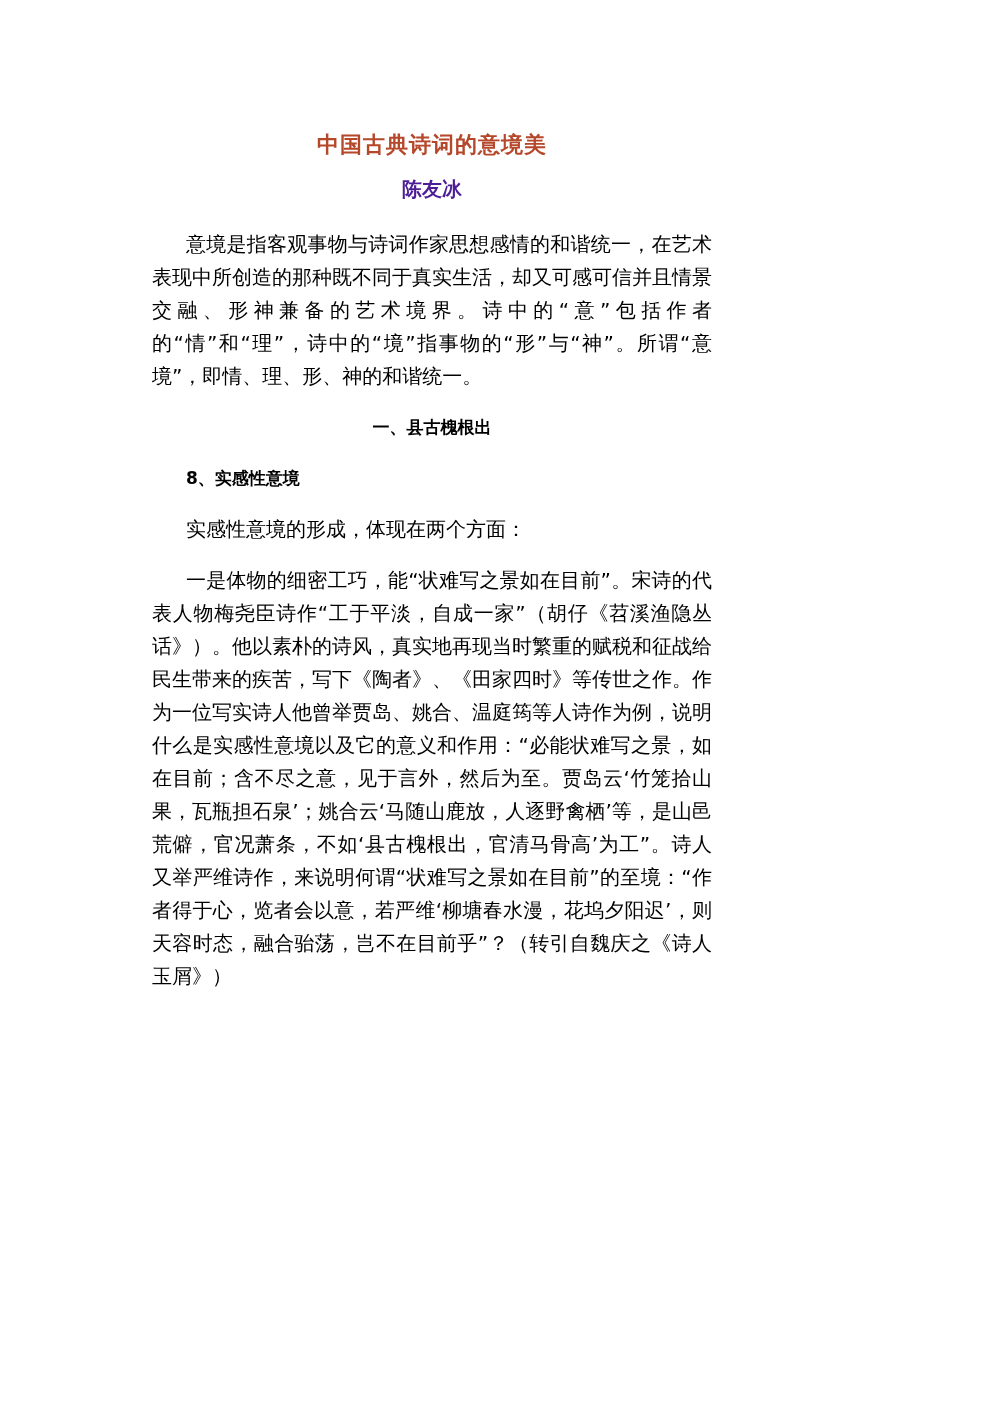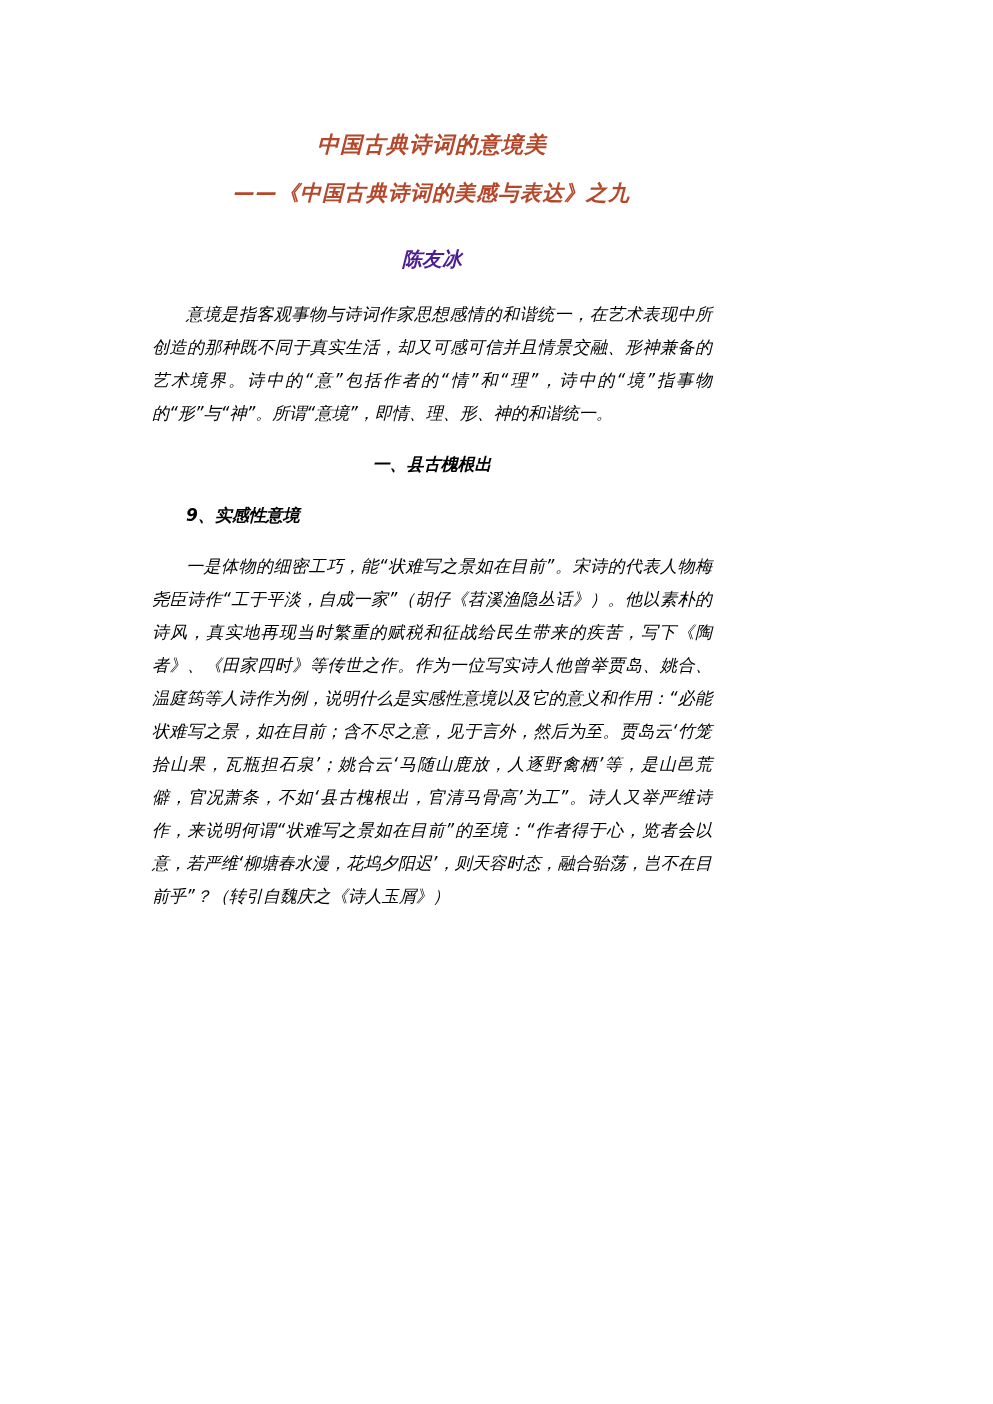--- a/index.html
+++ b/index.html
@@ -10,21 +10,20 @@
     position: relative;
     font-family: "DejaVu Sans", sans-serif;
     color: #000000;
     overflow: hidden;
   }
   .page {
     width: 847px;
     height: 1404px;
     background: #ffffff;
     padding: 130px 135px 40px 152px;
-    font-style: italic;
   }
   .doc-title {
     text-align: center;
     color: #b5472a;
     font-size: 22px;
     line-height: 30px;
     font-weight: bold;
     letter-spacing: 1px;
     margin-bottom: 18px;
   }
@@ -39,21 +38,21 @@
   }
   .doc-author {
     text-align: center;
     color: #4c1d95;
     font-size: 20px;
     line-height: 22px;
     font-weight: bold;
     margin-bottom: 28px;
   }
   .para {
-    font-size: 17px;
+    font-size: 20px;
     line-height: 33px;
     text-align: justify;
     text-indent: 34px;
     margin-bottom: 18px;
     word-break: break-all;
   }
   .heading-center {
     font-size: 17px;
     line-height: 33px;
     font-weight: bold;
@@ -68,28 +67,28 @@
     margin: 4px 0 18px 0;
   }
 </style>
 </head>
 <body>
 
 <div class="page">
 
   <div class="doc-title">中国古典诗词的意境美</div>
 
-  <div class="doc-subtitle">——《中国古典诗词的美感与表达》之九</div>
 
   <div class="doc-author">陈友冰</div>
 
   <p class="para">意境是指客观事物与诗词作家思想感情的和谐统一，在艺术表现中所创造的那种既不同于真实生活，却又可感可信并且情景交融、形神兼备的艺术境界。诗中的“意”包括作者的“情”和“理”，诗中的“境”指事物的“形”与“神”。所谓“意境”，即情、理、形、神的和谐统一。</p>
 
   <h2 class="heading-center">一、县古槐根出</h2>
 
 
-  <h3 class="heading-indent">9、实感性意境</h3>
+  <h3 class="heading-indent">8、实感性意境</h3>
 
 
+  <p class="para">实感性意境的形成，体现在两个方面：</p>
 
   <p class="para">一是体物的细密工巧，能“状难写之景如在目前”。宋诗的代表人物梅尧臣诗作“工于平淡，自成一家”（胡仔《苕溪渔隐丛话》）。他以素朴的诗风，真实地再现当时繁重的赋税和征战给民生带来的疾苦，写下《陶者》、《田家四时》等传世之作。作为一位写实诗人他曾举贾岛、姚合、温庭筠等人诗作为例，说明什么是实感性意境以及它的意义和作用：“必能状难写之景，如在目前；含不尽之意，见于言外，然后为至。贾岛云‘竹笼拾山果，瓦瓶担石泉’；姚合云‘马随山鹿放，人逐野禽栖’等，是山邑荒僻，官况萧条，不如‘县古槐根出，官清马骨高’为工”。诗人又举严维诗作，来说明何谓“状难写之景如在目前”的至境：“作者得于心，览者会以意，若严维‘柳塘春水漫，花坞夕阳迟’，则天容时态，融合骀荡，岂不在目前乎”？（转引自魏庆之《诗人玉屑》）</p>
 
 </div>
 
 </body></html>

